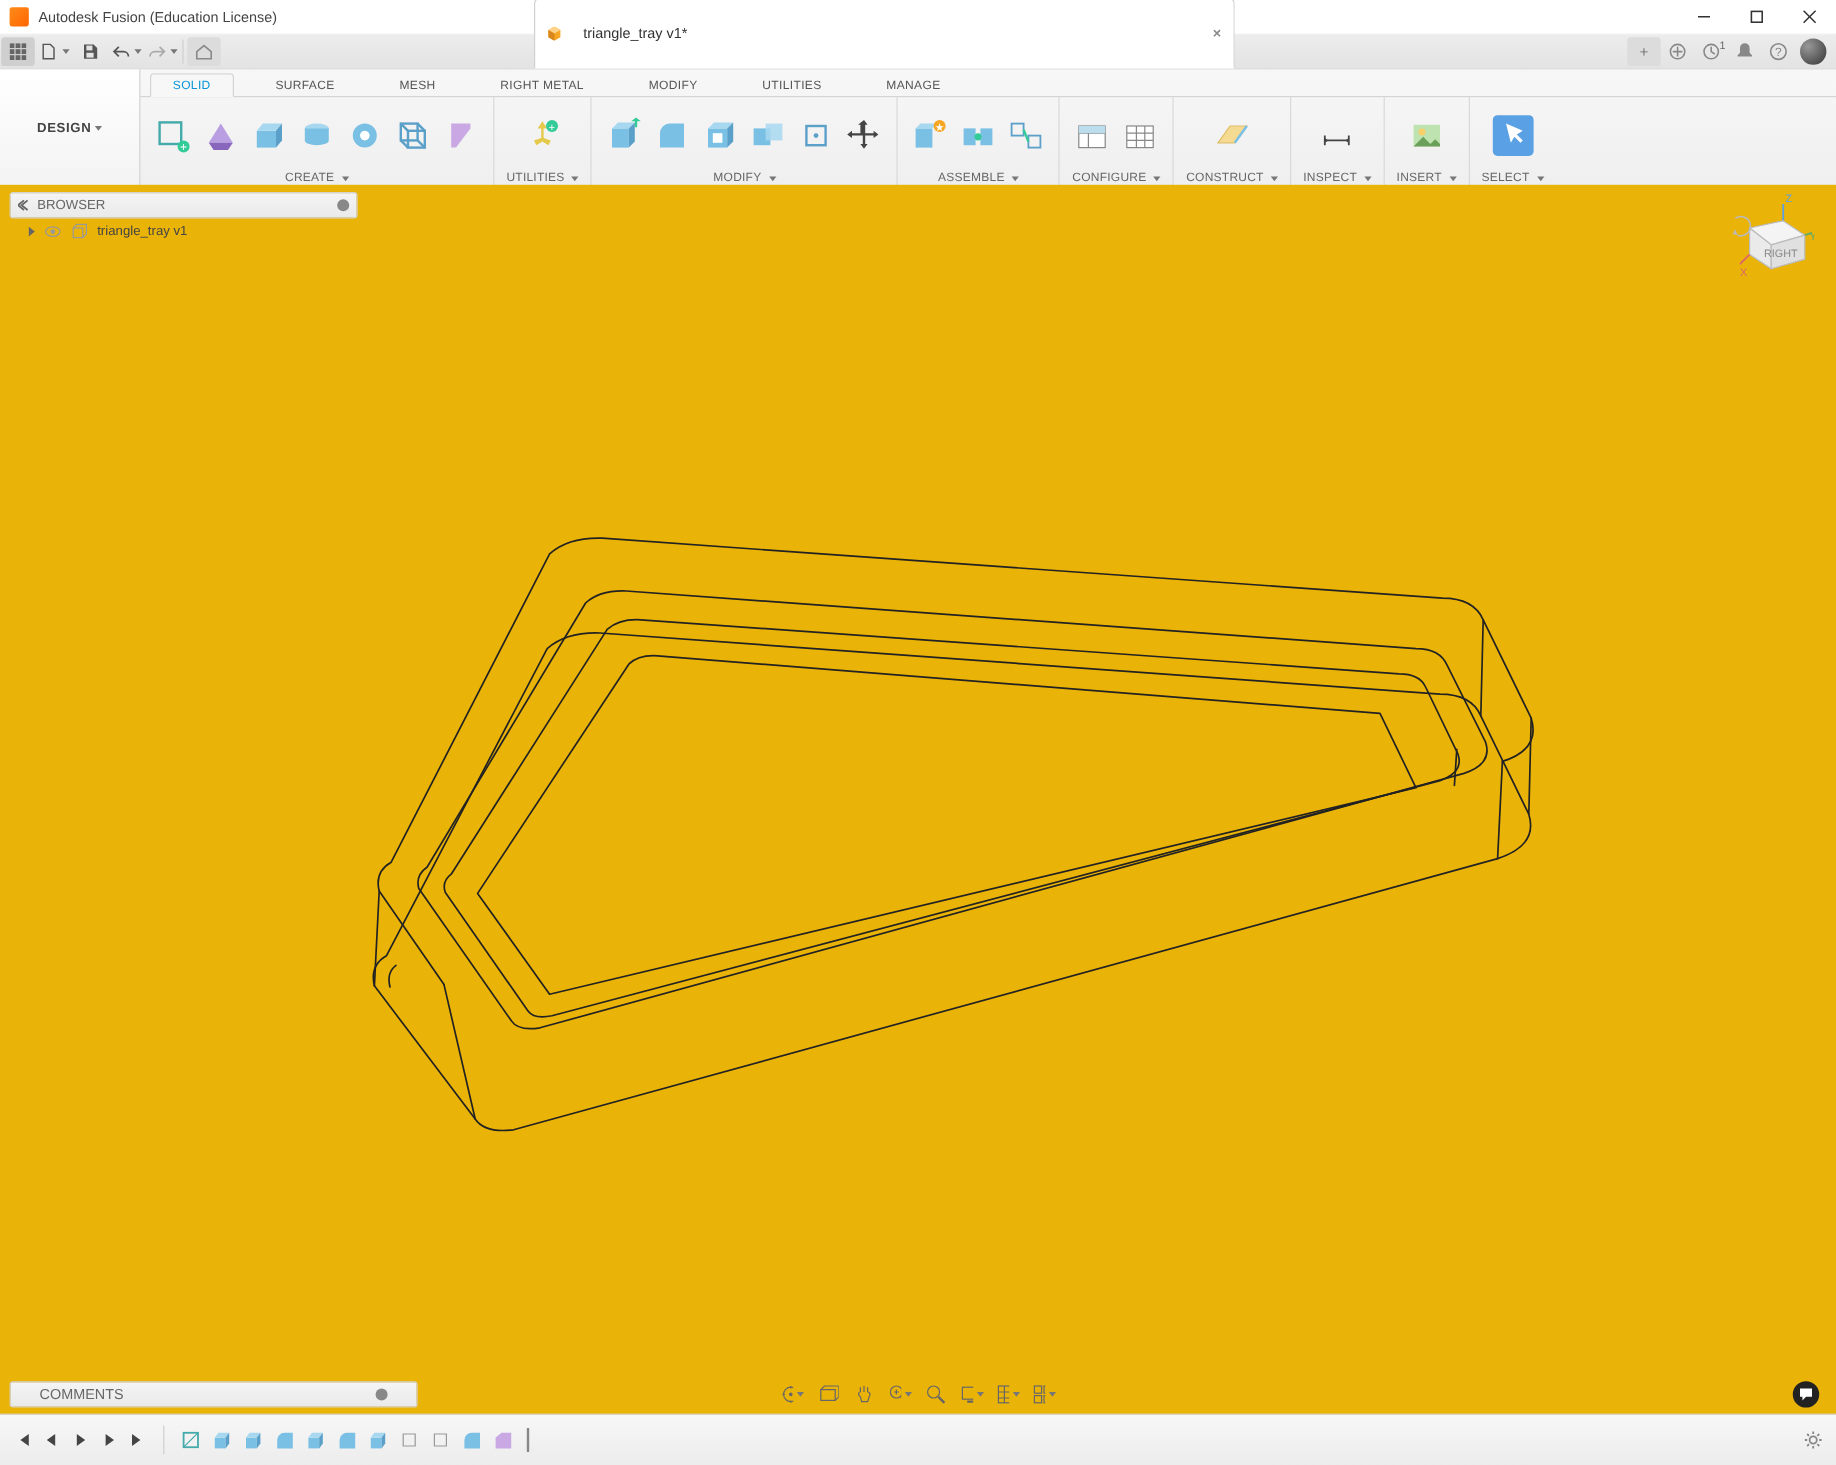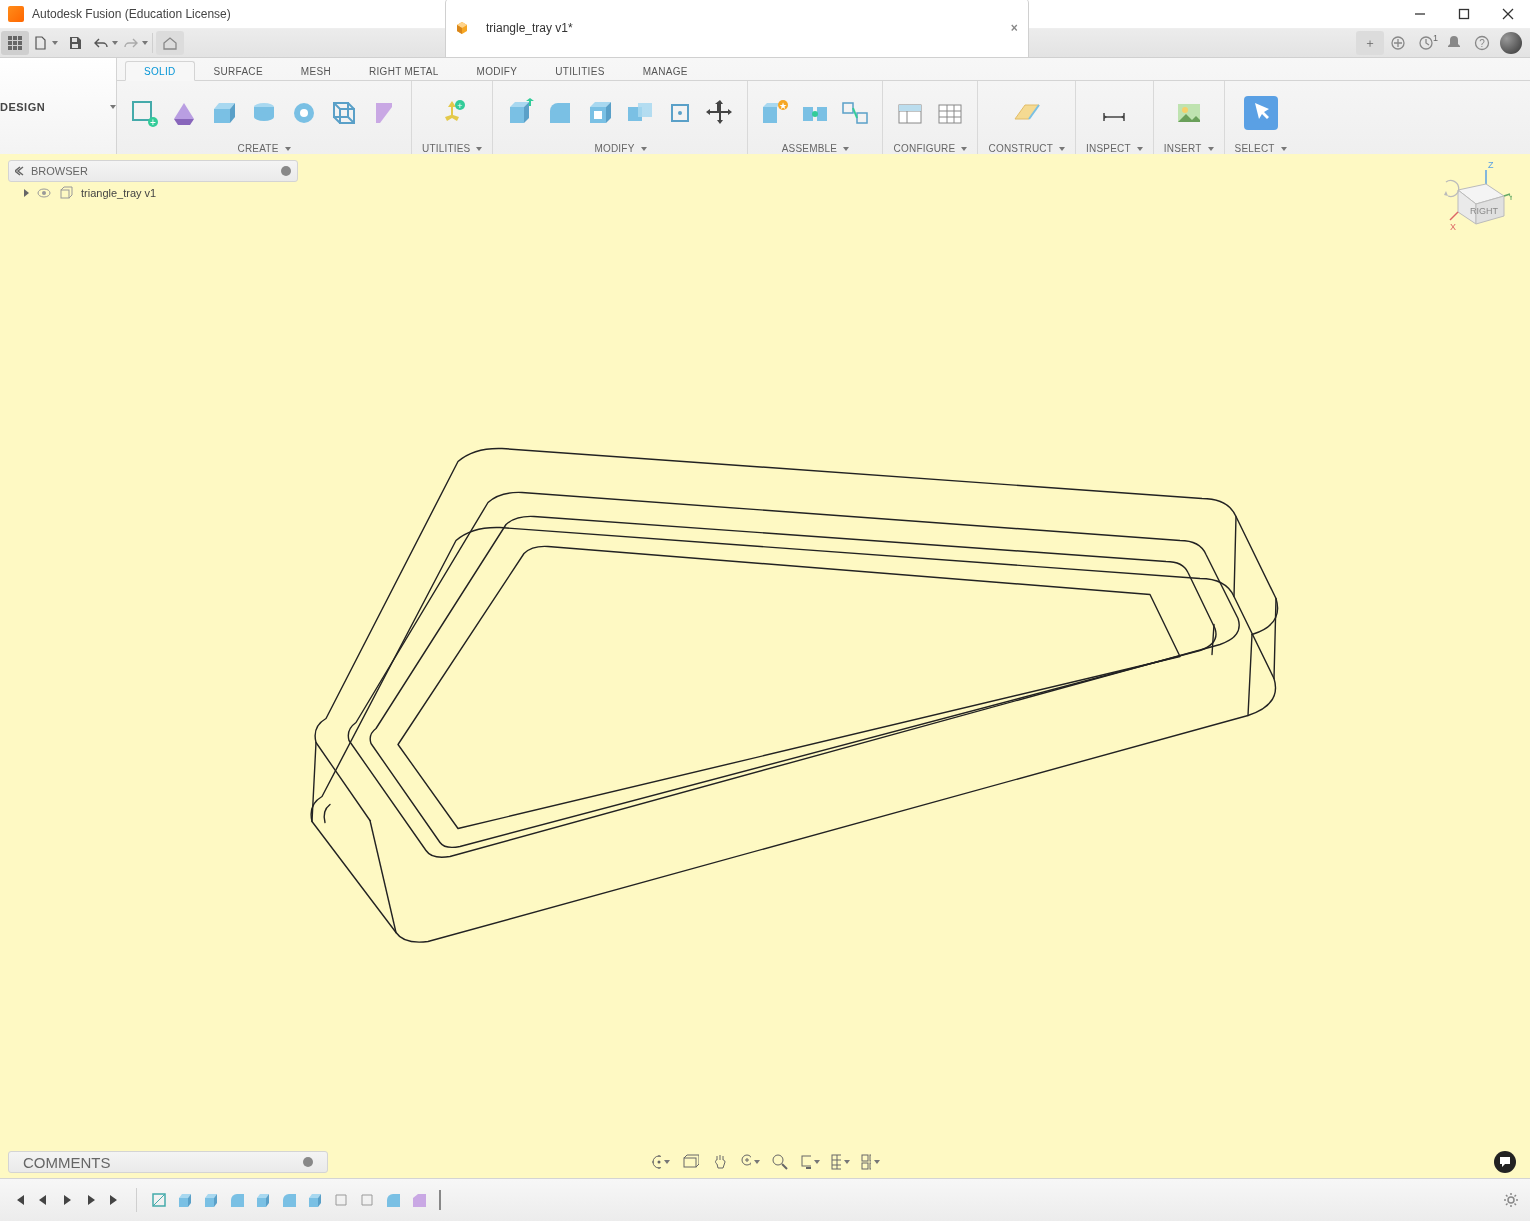--- a/index.html
+++ b/index.html
@@ -14,39 +14,39 @@
 .qat .sep{width:1px;height:20px;background:#cfcfcf;margin:0 2px}
 .qat .tabarea{flex:1;height:28px;display:flex;align-items:flex-end;position:relative}
 .qat .doctab{height:26px;background:#fff;border:1px solid #d0d0d0;border-bottom:none;border-top-left-radius:5px;border-top-right-radius:5px;display:flex;align-items:center;padding:16px 10px;margin-left:260px;position:relative;gap:18px}
 .qat .doctab .close{margin-left:420px;color:#888;font-weight:bold}
 .qat .doctab .cube{width:12px;height:12px}
 .qat .right{display:flex;align-items:center;padding-right:4px}
 .qat .right .rbtn{width:28px;height:24px;display:flex;align-items:center;justify-content:center;color:#666;position:relative}
 .qat .avatar{width:22px;height:22px;border-radius:50%;background:radial-gradient(circle at 30% 30%,#999,#333);margin:0 4px}
 .badge{position:absolute;top:2px;right:2px;font-size:9px;color:#666}
 .ribbon{height:98px;background:linear-gradient(#f7f7f7,#efefef);border-bottom:1px solid #d4d4d4;display:flex;align-items:stretch}
-.ribbon .designbtn{width:116px;border-right:1px solid #d4d4d4;display:flex;align-items:center;justify-content:space-between;font-size:11px;font-weight:bold;color:#444;background:linear-gradient(#fff,#f3f3f3);letter-spacing:.5px}
+.ribbon .designbtn{width:116px;border-right:1px solid #d4d4d4;display:flex;align-items:center;justify-content:center;font-size:11px;font-weight:bold;color:#444;background:linear-gradient(#fff,#f3f3f3);letter-spacing:.5px}
 .ribbon .panel{display:flex;flex-direction:column}
-.ribbon .tabstrip{height:22px;display:flex;align-items:flex-end;gap:0;padding:0 8px;border-bottom:1px solid #d4d4d4}
+.ribbon .tabstrip{height:22px;display:flex;align-items:flex-end;gap:16px;padding:0 8px;border-bottom:1px solid #d4d4d4}
 .ribbon .rtab{padding:4px 18px 3px;font-size:10px;color:#555;border:1px solid transparent;border-bottom:none;letter-spacing:.3px}
 .ribbon .rtab.active{color:#0696d7;border:1px solid #d4d4d4;border-bottom:1px solid #f7f7f7;background:#f7f7f7;border-top-left-radius:3px;border-top-right-radius:3px;margin-bottom:-1px}
 .ribbon .tools{flex:1;display:flex;align-items:stretch}
 .ribbon .group{display:flex;flex-direction:column;align-items:center;justify-content:flex-end;padding:4px 10px 2px;border-right:1px solid #d9d9d9;gap:2px}
 .ribbon .group .icons{display:flex;gap:6px;align-items:center;flex:1}
 .ribbon .group .glabel{font-size:10px;color:#666;letter-spacing:.2px;display:flex;gap:3px;align-items:center}
 .toolicon{width:34px;height:34px;border-radius:4px;display:flex;align-items:center;justify-content:center;color:#5aa0c8}
 .toolicon svg{display:block}
-.viewport{position:absolute;top:154px;left:0;right:0;bottom:42px;background:#fef9c3}
+.viewport{position:absolute;top:154px;left:0;right:0;bottom:42px;background:#eab308}
 .browser{position:absolute;top:6px;left:8px;width:290px}
 .browser .bhdr{height:20px;background:linear-gradient(#f4f4f4,#eaeaea);border:1px solid #d4d4d4;border-radius:3px;display:flex;align-items:center;padding:0 6px;color:#666;font-size:11px;gap:6px}
 .browser .bhdr .pin{margin-left:auto;width:10px;height:10px;border-radius:50%;background:#888}
 .browser .brow{display:flex;align-items:center;gap:8px;padding:4px 4px 4px 16px;font-size:11px;color:#444}
 .browser .tri{width:0;height:0;border-left:5px solid #666;border-top:4px solid transparent;border-bottom:4px solid transparent}
 .viewcube{position:absolute;top:6px;right:18px;width:80px;height:80px}
-.comments{position:absolute;left:8px;bottom:48px;width:290px;height:20px;background:linear-gradient(#f4f4f4,#eaeaea);border:1px solid #d4d4d4;border-radius:3px;display:flex;align-items:center;padding:0 14px;color:#666;font-size:15px}
+.comments{position:absolute;left:8px;bottom:48px;width:290px;height:20px;background:linear-gradient(#f4f4f4,#eaeaea);border:1px solid #d4d4d4;border-radius:3px;display:flex;align-items:center;padding:0 24px;color:#666;font-size:12px}
 .comments .pin{margin-left:auto;width:10px;height:10px;border-radius:50%;background:#888}
 .navtools{position:absolute;bottom:48px;left:50%;transform:translateX(-50%);height:22px;display:flex;gap:10px;align-items:center;color:#666}
 .navtools .nt{width:20px;height:20px;display:flex;align-items:center;justify-content:center}
 .chat{position:absolute;bottom:48px;right:14px;width:22px;height:22px;background:#222;border-radius:50%;display:flex;align-items:center;justify-content:center;color:#fff;font-size:12px}
 .timeline{position:absolute;left:0;right:0;bottom:0;height:42px;background:linear-gradient(#f7f7f7,#ececec);border-top:1px solid #d4d4d4;display:flex;align-items:center;padding:0 10px;gap:6px}
 .timeline .tbtn{width:18px;height:18px;display:flex;align-items:center;justify-content:center;color:#444}
 .timeline .tsep{width:1px;height:24px;background:#cfcfcf;margin:0 6px}
 .timeline .titem{width:20px;height:20px;border-radius:3px;display:flex;align-items:center;justify-content:center}
 .timeline .gear{margin-left:auto;color:#888}
 .dd::after{content:"";display:inline-block;margin-left:3px;border-top:4px solid #777;border-left:3px solid transparent;border-right:3px solid transparent;vertical-align:middle}

